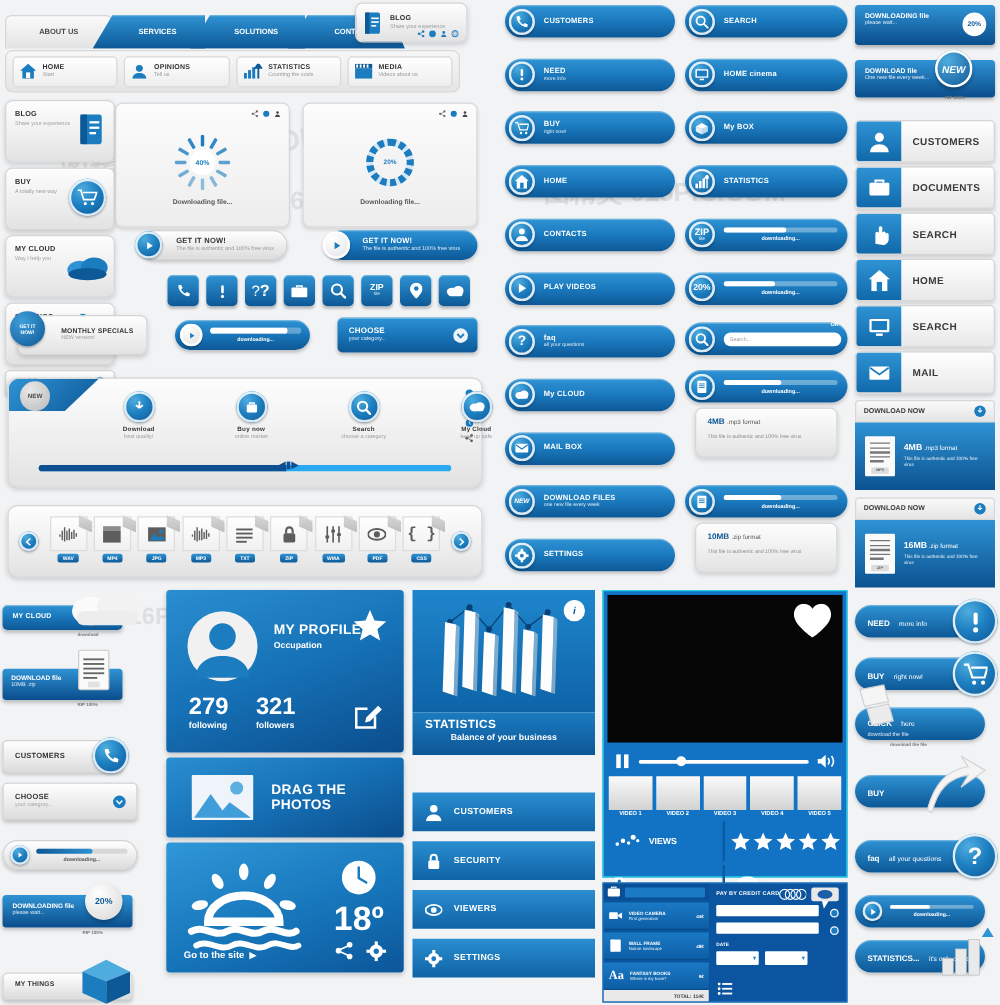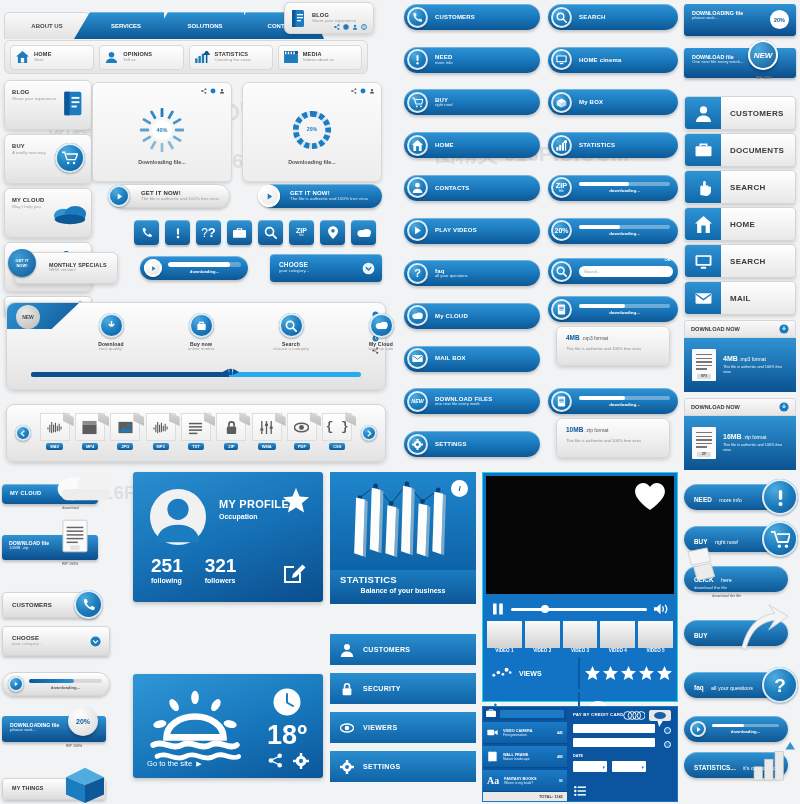--- a/index.html
+++ b/index.html
@@ -1237,54 +1237,62 @@
     </svg>
     <div style="position:absolute;left:86px;top:26px;">
       <div style="font-size:11px;font-weight:bold;letter-spacing:.3px;">MY PROFILE</div>
       <div style="font-size:7px;font-weight:bold;margin-top:3px;">Occupation</div>
     </div>
     <svg style="position:absolute;right:14px;top:16px;" width="26" height="26" viewBox="0 0 26 26">
       <path d="M13 0l3.6 8.4 9.4.8-7.1 6.1 2.2 9.1L13 19.6 4.9 24.4l2.2-9.1L0 9.2l9.4-.8z" fill="#fff"></path>
     </svg>
     <div style="position:absolute;left:18px;top:84px;display:flex;gap:22px;">
       <div>
-        <div style="font-size:19px;font-weight:bold;line-height:1">251</div>
+        <div style="font-size:19px;font-weight:bold;line-height:1">279</div>
         <div style="font-size:7px;font-weight:bold;margin-top:2px;">following</div>
       </div>
       <div>
         <div style="font-size:19px;font-weight:bold;line-height:1">321</div>
         <div style="font-size:7px;font-weight:bold;margin-top:2px;">followers</div>
       </div>
     </div>
     <svg style="position:absolute;right:16px;bottom:18px;" width="24" height="24" viewBox="0 0 24 24">
       <path d="M1 6h10v2H3v13h13v-8h2v10H1z" fill="#fff"></path>
         <path d="M10 14l9.5-9.5 3 3L13 17l-4 1z" fill="#fff"></path>
     </svg>
   </div>
 
+  <div class="bluecard" style="left:133px;top:606px;width:190px;height:64px;">
+    <svg style="position:absolute;left:20px;top:14px;" width="50" height="36" viewBox="0 0 52 38">
+      <rect x="0" y="0" width="52" height="38" rx="1" fill="#eef4f9"></rect>
+      <circle cx="38" cy="11" r="5.5" fill="#5aafe0"></circle>
+      <path d="M2 36l14-20 10 14 6-7 18 13z" fill="#3f9ed9"></path>
+    </svg>
+    <div style="position:absolute;left:84px;top:50%;transform:translateY(-50%);font-size:11px;font-weight:bold;letter-spacing:.3px;">DRAG THE PHOTOS</div>
+  </div>
 
   <div class="bluecard" style="left:133px;top:674px;width:190px;height:104px;background:linear-gradient(160deg,#2f97d8 0%,#1776bb 55%,#0b5699 100%);">
     <svg style="position:absolute;left:14px;top:14px;" width="96" height="76" viewBox="0 0 100 80">
       <g fill="#fff">
         <ellipse cx="50" cy="10" rx="4" ry="7"></ellipse>
         <ellipse cx="28" cy="18" rx="4" ry="7" transform="rotate(-32 28 18)"></ellipse>
         <ellipse cx="72" cy="18" rx="4" ry="7" transform="rotate(32 72 18)"></ellipse>
         <ellipse cx="13" cy="38" rx="7" ry="4" transform="rotate(-12 13 38)"></ellipse>
         <ellipse cx="87" cy="38" rx="7" ry="4" transform="rotate(12 87 38)"></ellipse>
         <path d="M20 52a30 22 0 0160 0z" fill="none" stroke="#fff" stroke-width="7"></path>
         <path d="M6 60c10-6 20 6 30 0s20 6 30 0 20 6 28 0" fill="none" stroke="#fff" stroke-width="6" stroke-linecap="round"></path>
         <path d="M10 72c10-6 20 6 30 0s20 6 30 0 18 5 26 0" fill="none" stroke="#fff" stroke-width="5" stroke-linecap="round"></path>
       </g>
     </svg>
     <svg style="position:absolute;right:22px;top:14px;" width="28" height="28" viewBox="0 0 28 28">
       <circle cx="14" cy="14" r="13.5" fill="#fff"></circle>
         <path d="M14 6v8.5l6 3.5" stroke="#1b7cc0" stroke-width="2" fill="none" stroke-linecap="round"></path>
     </svg>
     <div style="position:absolute;right:16px;top:48px;font-size:27px;font-weight:bold;color:#fff;line-height:1;">18º</div>
-    <div style="position:absolute;left:14px;bottom:10px;display:flex;align-items:center;gap:4px;color:#fff;font-size:7.6px;font-weight:normal;">
+    <div style="position:absolute;left:14px;bottom:10px;display:flex;align-items:center;gap:4px;color:#fff;font-size:7.6px;font-weight:bold;">
       <span>Go to the site</span>
       <span style="font-size:7px;">▶</span>
     </div>
     <svg style="position:absolute;right:40px;bottom:10px;" width="15" height="15" viewBox="0 0 16 16">
       <circle cx="12.5" cy="3" r="2.4" fill="#fff"></circle>
         <circle cx="3" cy="8" r="2.4" fill="#fff"></circle>
         <circle cx="12.5" cy="13" r="2.4" fill="#fff"></circle>
       <path d="M4.5 7L11 4M4.5 9l6.5 3" stroke="#fff" stroke-width="1.4"></path>
     </svg>
     <svg style="position:absolute;right:14px;bottom:9px;" width="16" height="16" viewBox="0 0 18 18">

